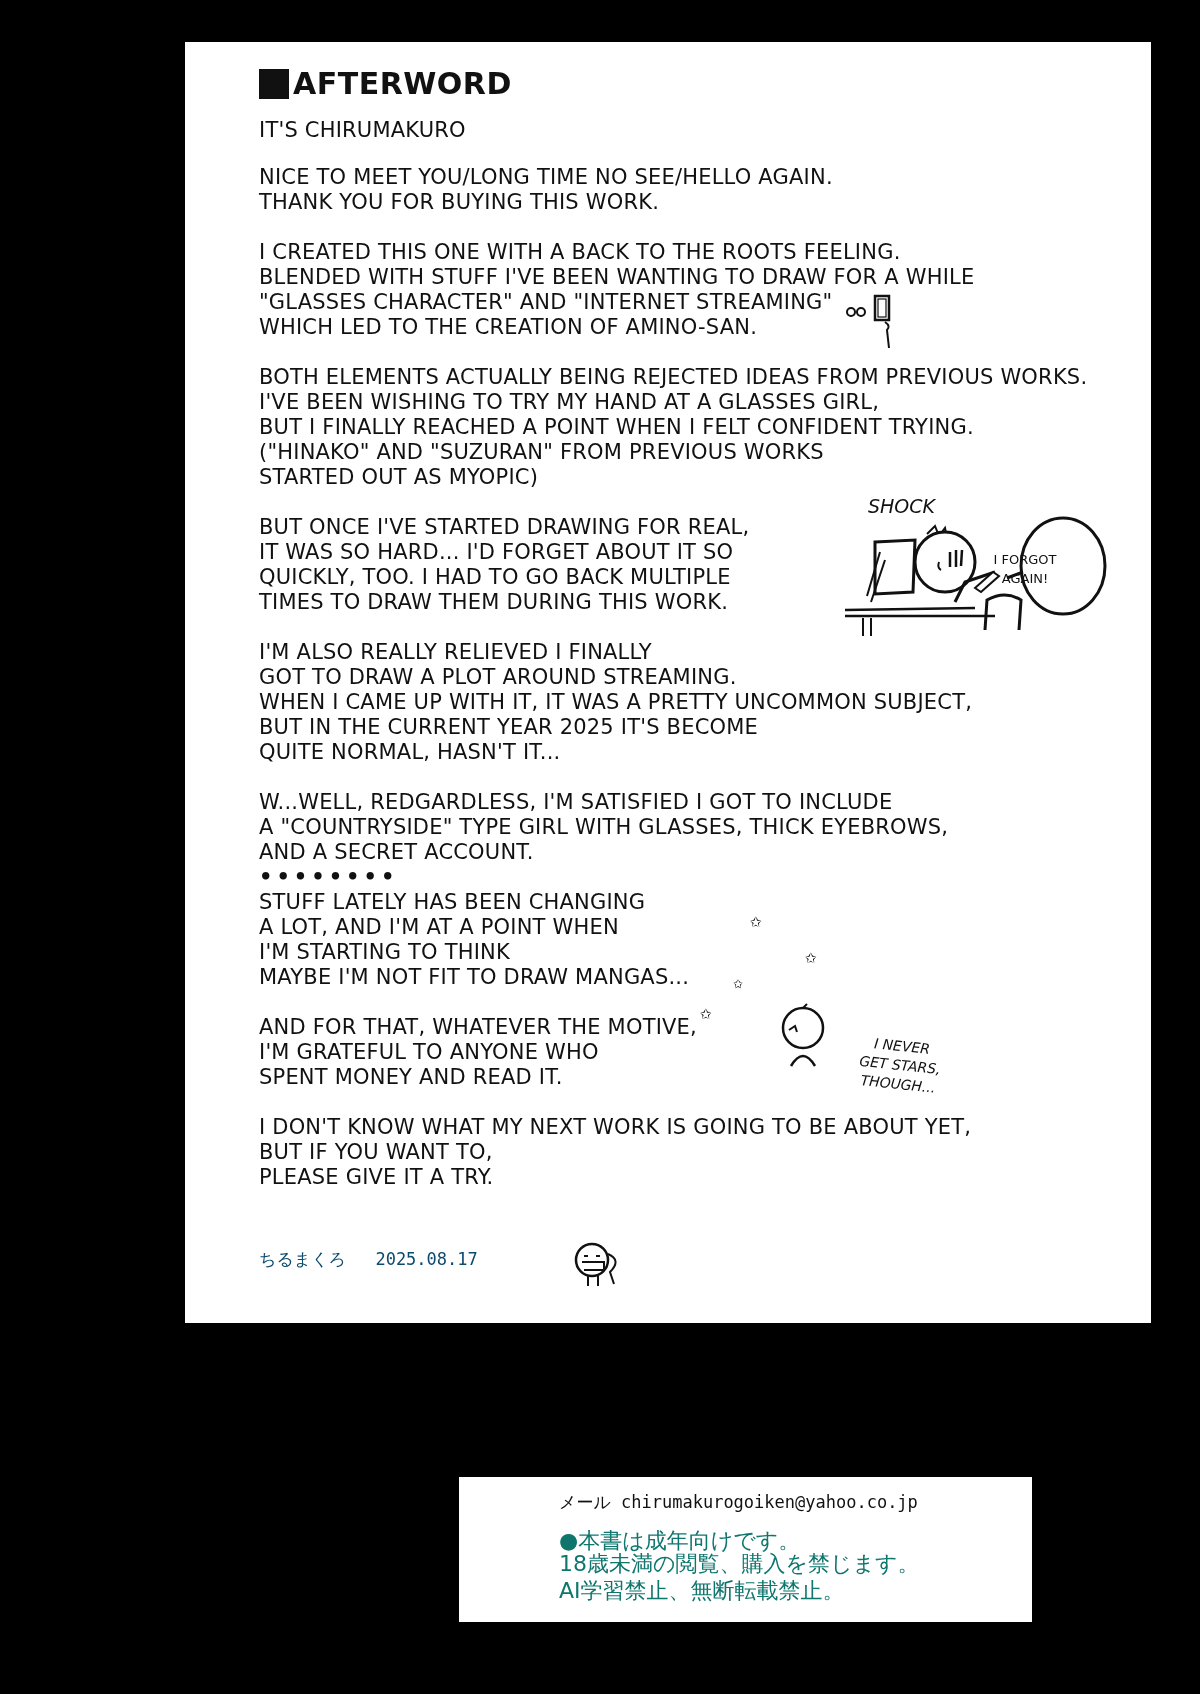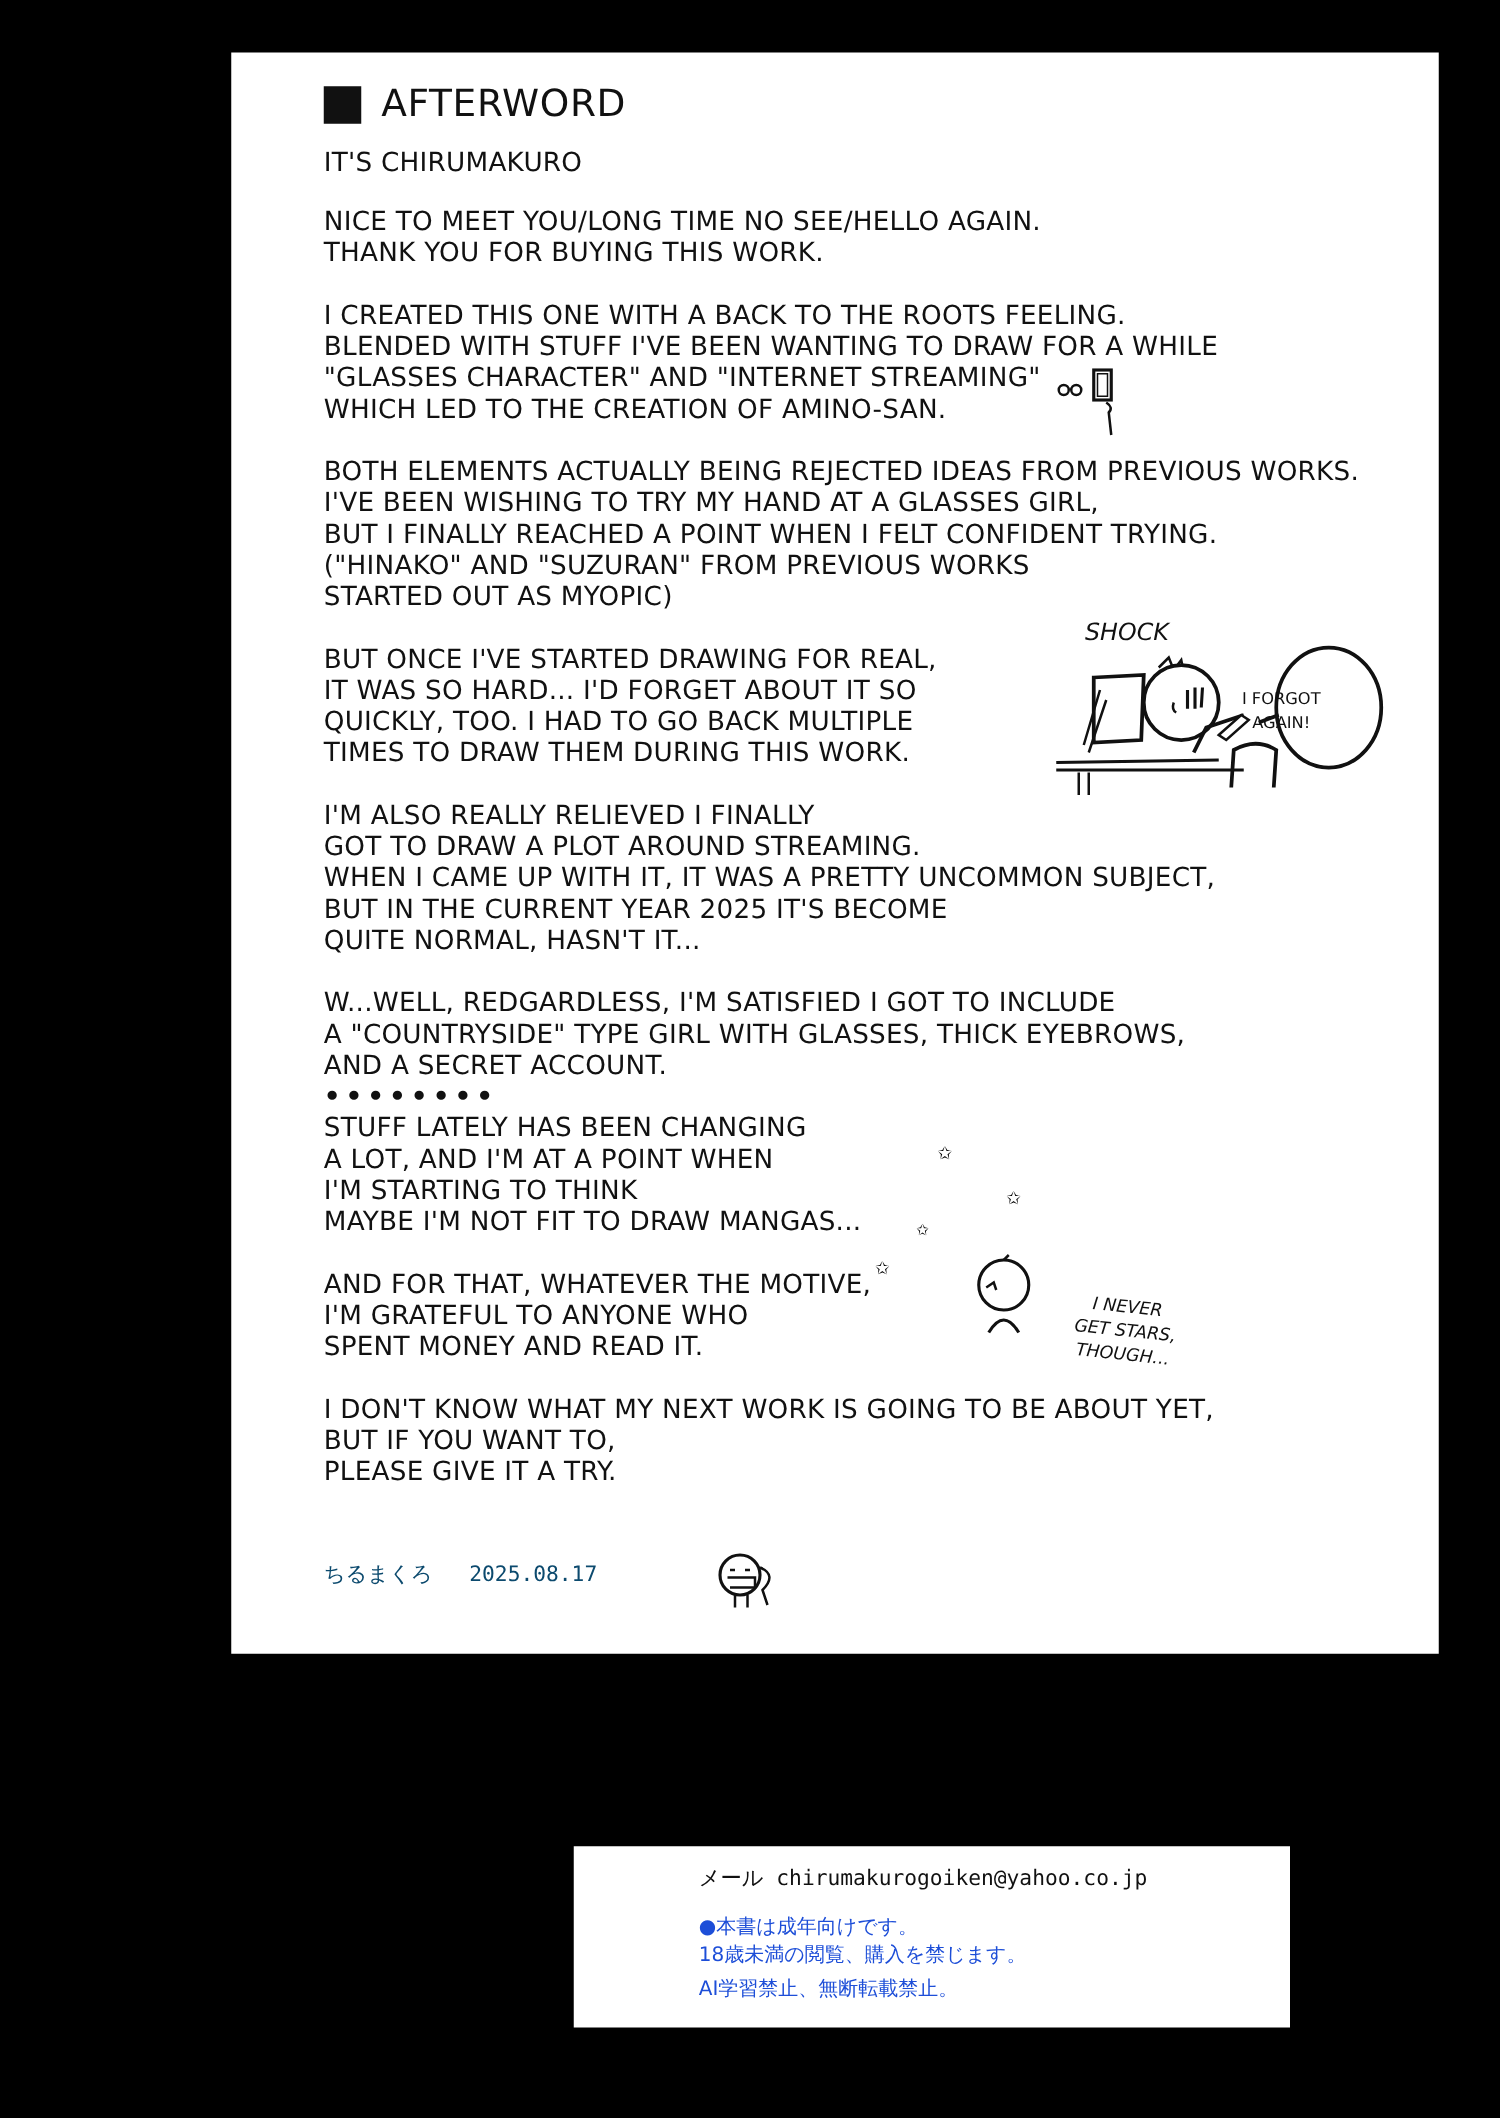--- a/index.html
+++ b/index.html
@@ -5,21 +5,21 @@
   html, body { margin:0; padding:0; }
   body {
     width:1200px; height:1694px; background:#000; position:relative; overflow:hidden;
     font-family:"Liberation Sans", "DejaVu Sans", sans-serif;
   }
   .page {
     position:absolute; left:185px; top:42px; width:966px; height:1281px; background:#fff;
   }
   .title {
     position:absolute; left:74px; top:24px; display:flex; align-items:center;
-    font-family:"DejaVu Sans", sans-serif; font-weight:normal; font-size:30px; letter-spacing:0.5px; color:#111;gap:12px;
+    font-family:"DejaVu Sans", sans-serif; font-weight:bold; font-size:30px; letter-spacing:0.5px; color:#111;
   }
   .title .sq { width:30px; height:30px; background:#111; margin-right:4px; display:inline-block; }
   .body-text {
     position:absolute; left:74px; top:76px; width:820px;
     font-family:"DejaVu Sans", sans-serif; font-size:21px; line-height:25px; color:#111;
     text-transform:uppercase; letter-spacing:0.2px;
   }
   .para { margin:0 0 25px 0; }
   .para .ln { display:block; white-space:nowrap; }
   .dots { letter-spacing:4px; font-weight:bold; }
@@ -34,21 +34,21 @@
   .note {
     position:absolute; font-family:"DejaVu Sans", sans-serif; font-size:14px; line-height:19px; color:#111; font-style:italic; text-align:center;
   }
   .info-box {
     position:absolute; left:459px; top:1477px; width:573px; height:145px; background:#fff;
   }
   .info-box .email {
     position:absolute; left:100px; top:14px; font-family:"DejaVu Sans Mono", monospace; font-size:17px; color:#111;
   }
   .info-box .notice {
-    position:absolute; left:100px; top:52px; font-family:"DejaVu Sans", sans-serif; font-size:16px; line-height:23px; color:#1d4ed8;
+    position:absolute; left:100px; top:52px; font-family:"DejaVu Sans", sans-serif; font-size:22px; line-height:23px; color:#0f766e;
   }
   .info-box .notice .ln { display:block; }
   .info-box .notice .ln.gap { margin-top:4px; }
 </style>
 </head>
 <body>
 
 <div class="page">
   <div class="title">
     <span class="sq"></span>

